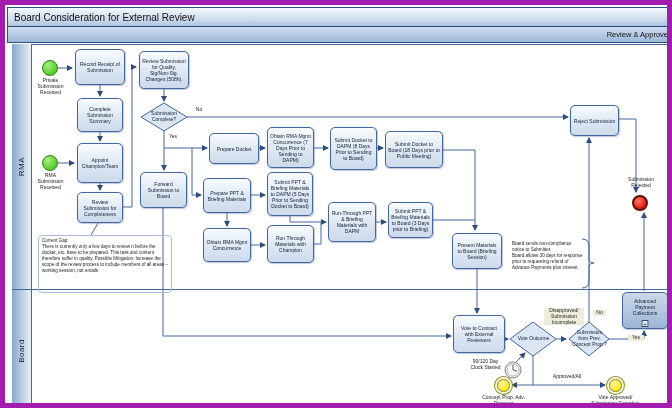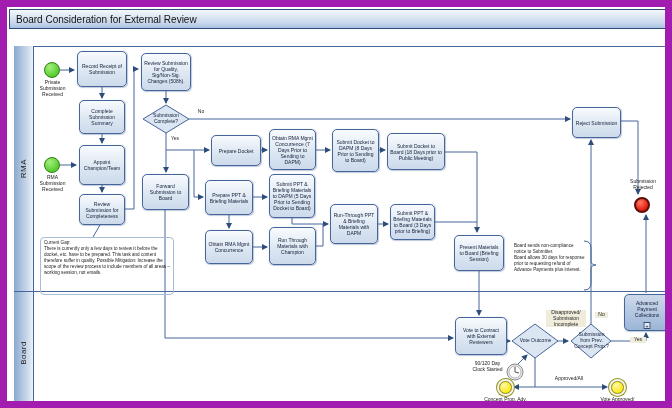--- a/index.html
+++ b/index.html
@@ -1,16 +1,16 @@
 <!DOCTYPE html>
 <html><head>
 <meta charset="utf-8">
 <style>
   html,body{margin:0;padding:0;background:#fff;}
-  #stage{position:relative;width:672px;height:408px;background:#fff;font-family:"Liberation Sans",sans-serif;border:7px solid #a21caf;box-sizing:border-box;overflow:hidden;}
+  #stage{position:relative;width:672px;height:408px;background:#fff;font-family:"Liberation Sans",sans-serif;border:5px solid #a21caf;box-sizing:border-box;overflow:hidden;}
   .titlebar{position:absolute;left:2px;top:2px;width:666px;height:20px;background:linear-gradient(180deg,#f4f8fc 0%,#c9d8ec 70%,#a9c2e0 100%);border:1px solid #2e4d7b;box-sizing:border-box;display:flex;align-items:center;padding-left:6px;font-size:10px;color:#111;}
   .subband{position:absolute;left:2px;top:21px;width:666px;height:17px;background:linear-gradient(180deg,#cfdcee 0%,#9db8d9 100%);border:1px solid #2e4d7b;box-sizing:border-box;display:flex;align-items:center;justify-content:flex-end;padding-right:4px;font-size:7.5px;color:#111;}
   .pool{position:absolute;left:7px;top:39px;width:658px;height:367px;border:1px solid #46659a;box-sizing:border-box;}
   .lanecol{position:absolute;width:20px;background:linear-gradient(90deg,#8aa8cd 0%,#d9e4f1 85%,#eef3f9 100%);border-right:1px solid #46659a;box-sizing:border-box;display:flex;align-items:center;justify-content:center;}
   .lanecol span{writing-mode:vertical-rl;transform:rotate(180deg);font-size:8px;color:#222;letter-spacing:.5px;}
   .lanesep{position:absolute;left:7px;top:284px;width:658px;height:0;border-top:1px solid #46659a;}
   .task{position:absolute;display:flex;align-items:center;justify-content:center;text-align:center;font-size:5px;line-height:1.2;color:#15203a;background:linear-gradient(180deg,#f8fbfe 0%,#dde7f2 55%,#ccdaeb 100%);border:1px solid #46659a;border-radius:5px;padding:1px 2px;box-sizing:border-box;box-shadow:0.5px 0.5px 1px rgba(70,101,154,.35);}
   .subprocess{background:linear-gradient(180deg,#cdd9ea 0%,#9cb5d6 100%);}
   .submarker{position:absolute;left:50%;bottom:1px;transform:translateX(-50%);width:7px;height:7px;border:1px solid #2e4d7b;background:#e8eef6;font-size:6px;line-height:6px;text-align:center;color:#15203a;box-sizing:border-box;}
   .gwlabel{position:absolute;display:flex;align-items:center;justify-content:center;text-align:center;font-size:5px;line-height:1.15;color:#15203a;pointer-events:none;}
@@ -25,20 +25,23 @@
   .evt.yellow{width:13px;height:13px;background:radial-gradient(circle at 35% 30%,#fff9a8,#ffe81a 70%);border:1px solid #8f8f20;box-shadow:0 0 0 2px #f4f4e8,0 0 0 3px #8f8f20;}
   svg.layer{position:absolute;left:0;top:0;pointer-events:none;}
 </style>
 </head>
 <body>
 
 <div id="stage">
 
   <div class="titlebar">
     <span>Board Consideration for External Review</span>
+  </div>
+  <div class="subband">
+    <span>Review &amp; Approve</span>
   </div>
 
   <div class="pool"></div>
   <div class="lanecol" style="left:7px;top:39px;height:246px;">
     <span>RMA</span>
   </div>
   <div class="lanecol" style="left:7px;top:285px;height:121px;">
     <span>Board</span>
   </div>
   <div class="lanesep"></div>

